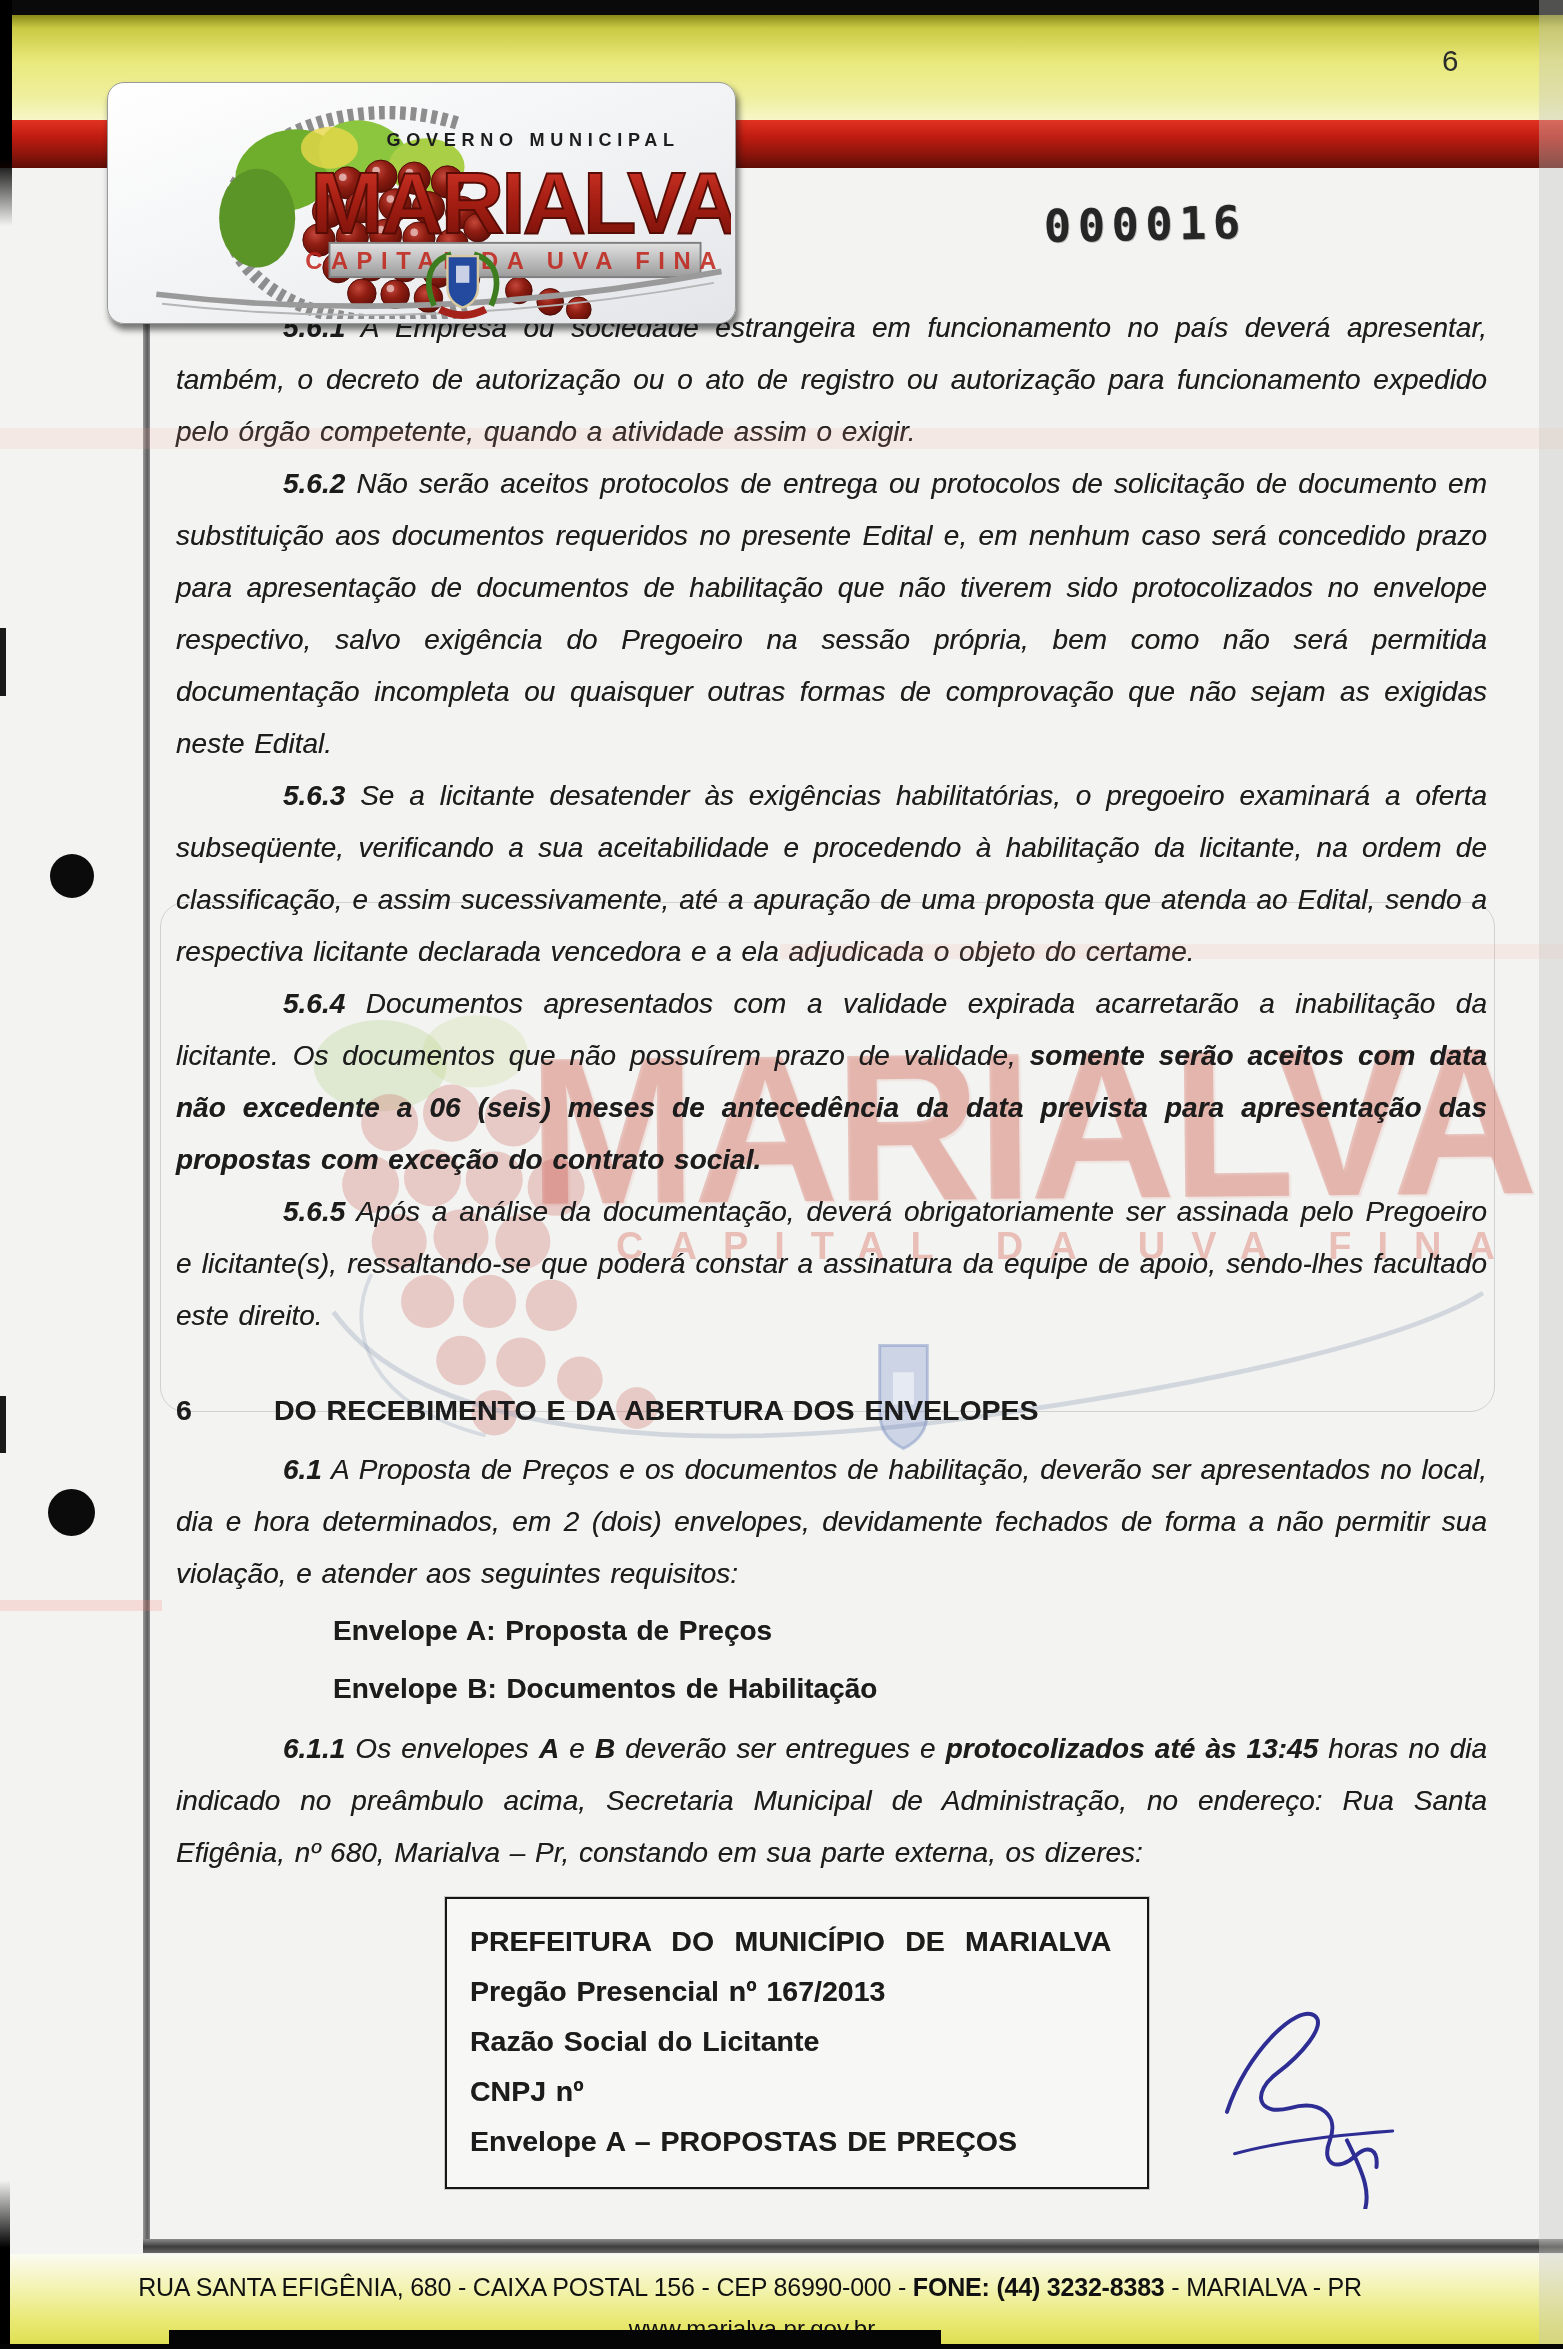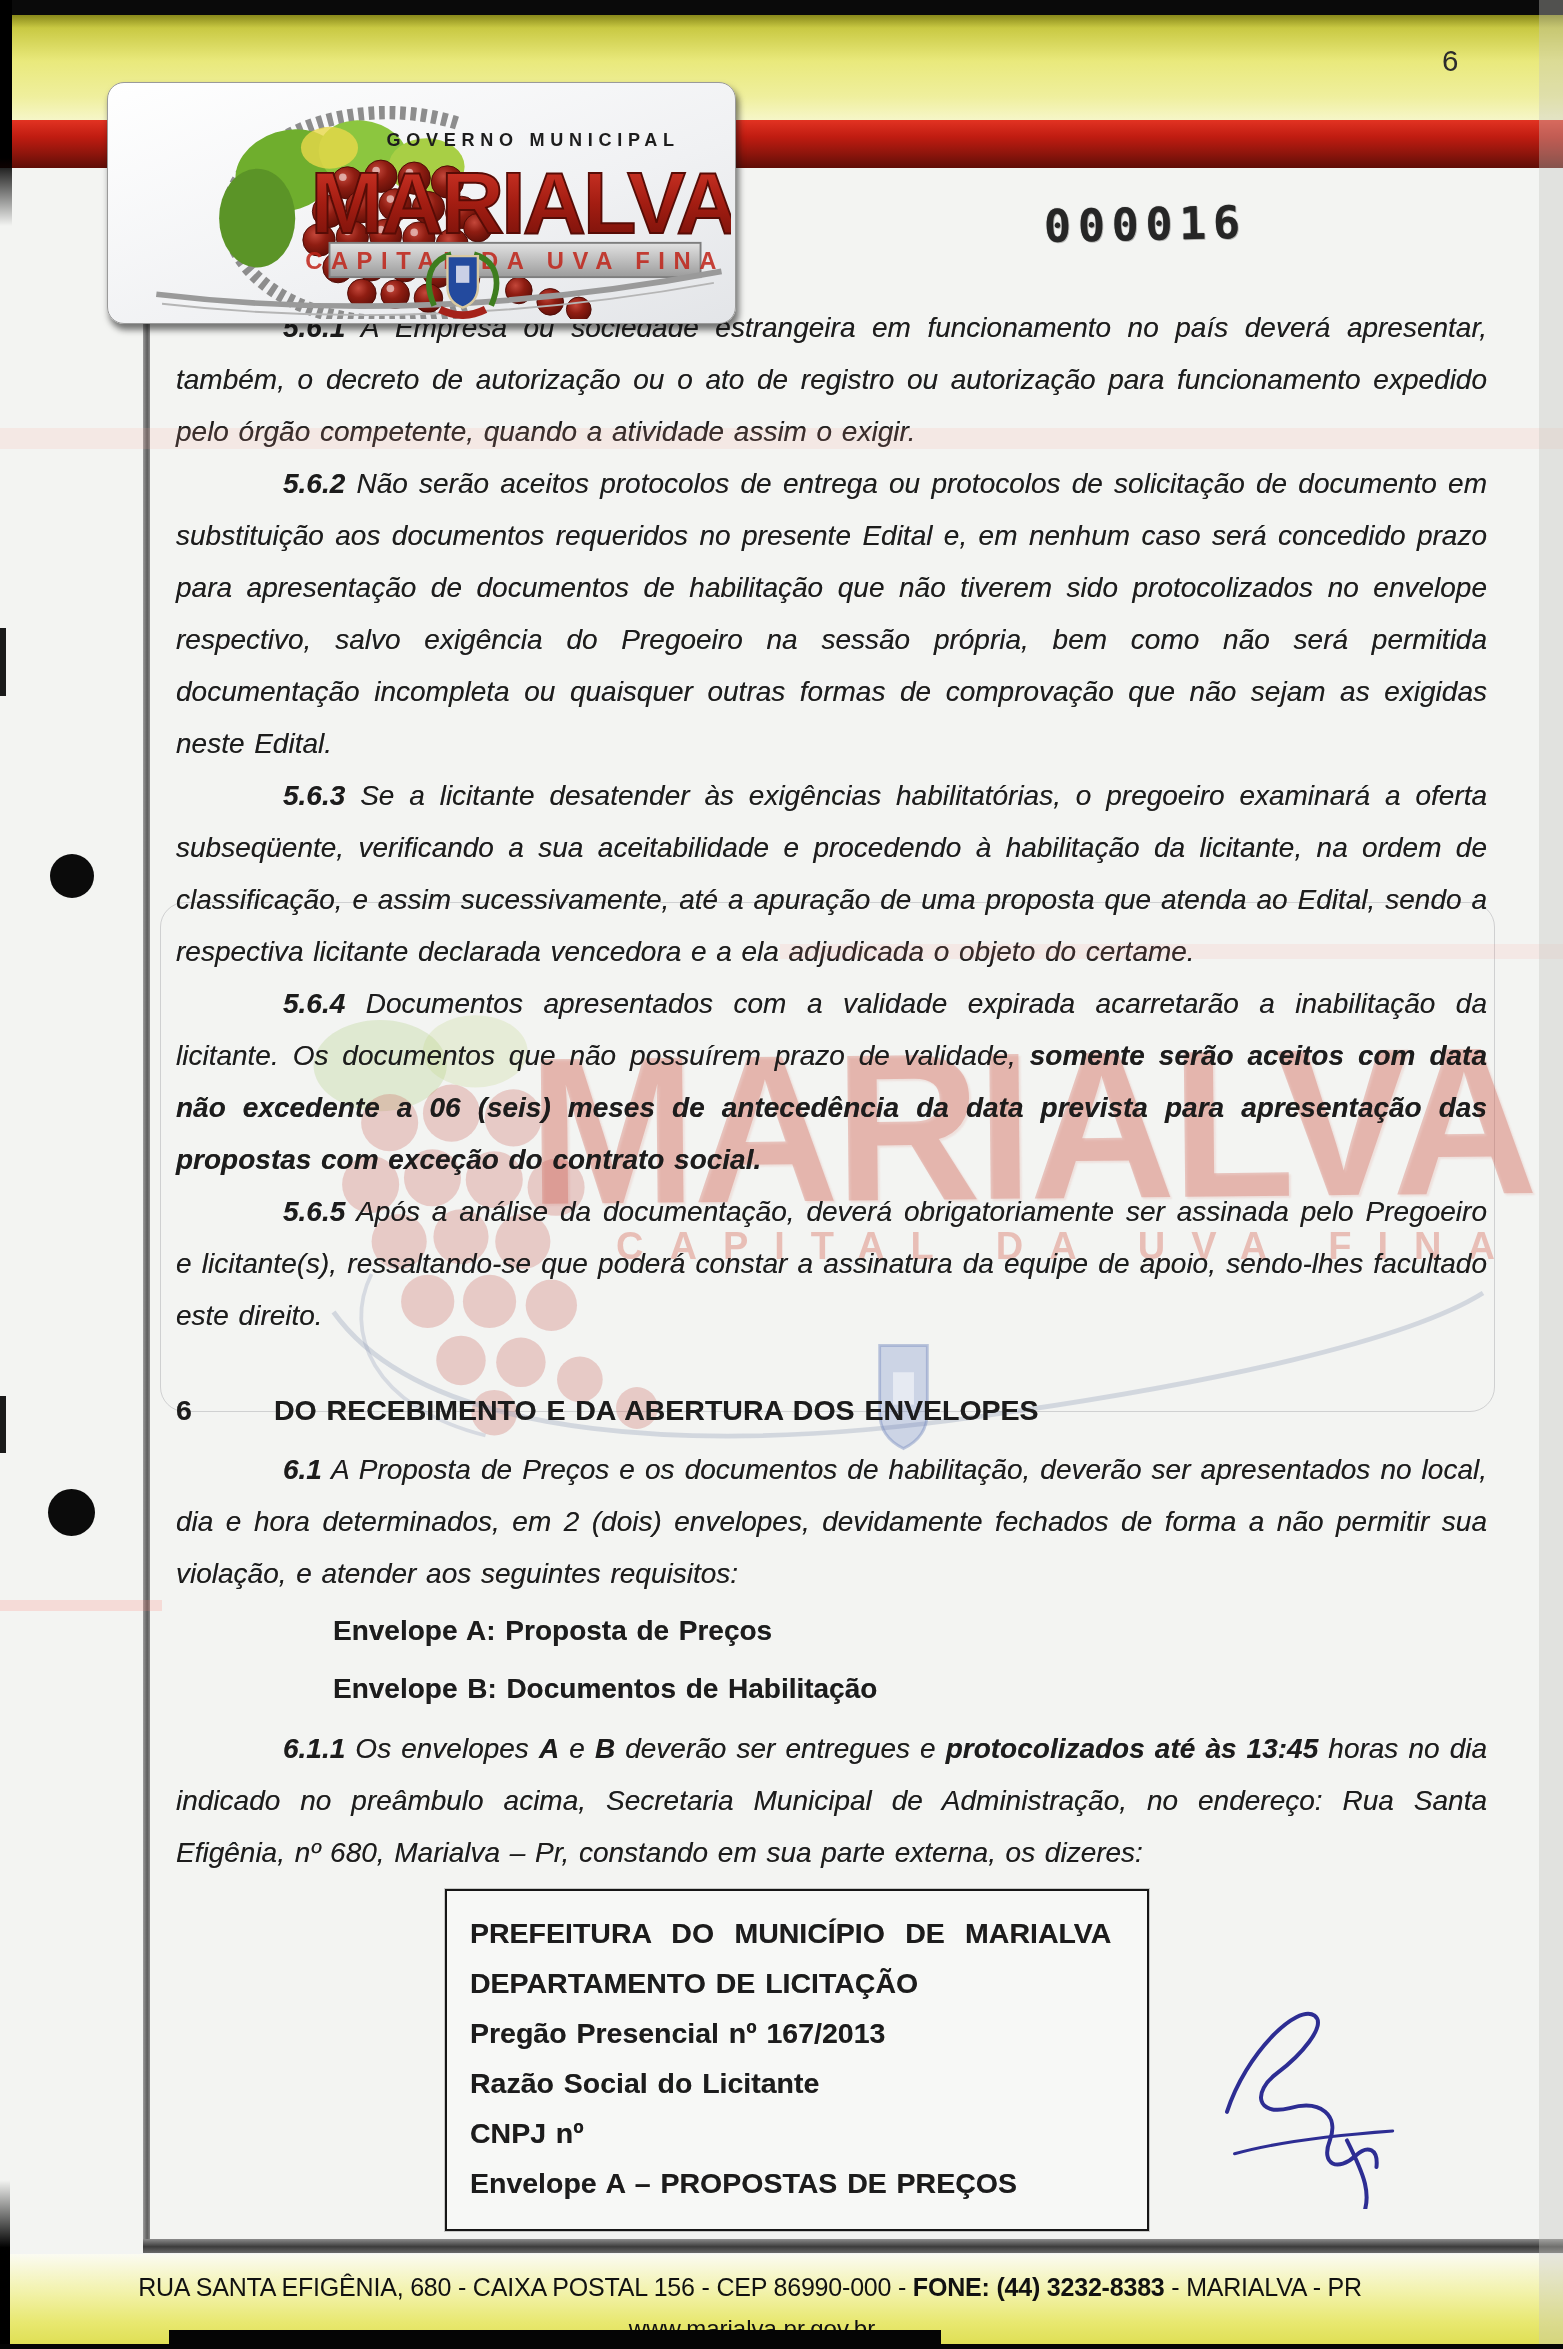--- a/index.html
+++ b/index.html
@@ -55,21 +55,21 @@
   
   .content{position:absolute;left:176px;top:302px;width:1311px;z-index:2;
     font-size:28px;line-height:52px;color:#1c1c1c;
     text-shadow:0 0 0.6px rgba(10,10,10,.45);word-spacing:1.9px;}
   .content p{margin:0;text-align:justify;text-indent:107px;font-style:italic;}
   .sec-heading{display:flex;margin-top:42px;font-weight:bold;font-size:28.5px;}
   .sec-heading .num{width:98px;flex:none;}
   .env-label{margin:5.7px 0 0 157px;font-weight:bold;}
   .p-after{margin-top:7.6px !important;}
   
-  .env-box{margin:10px 0 0 269px;width:654px;border:2.9px solid #161616;
+  .env-box{margin:18px 0 0 269px;width:654px;border:2.9px solid #161616;
     padding:17px 23px 21px 23px;box-shadow:0 0 0 1px rgba(120,120,120,.35);
     background:rgba(255,255,255,.35);}
   .box-line{font-weight:bold;font-size:28.5px;line-height:50px;text-indent:0;white-space:nowrap;}
   .env-box .box-line:first-child{word-spacing:12.4px;}
   
   .signature{position:absolute;left:1206px;top:1990px;z-index:4;}
   
   .footer{position:absolute;left:0;top:2254px;width:1564px;height:95px;z-index:3;
     background:linear-gradient(180deg,#fbfbf2 0%,#f2f2ab 40%,#e8e870 72%,#dddd4e 100%);}
   .footer-address{position:absolute;left:0;top:19px;width:1500px;text-align:center;
@@ -246,21 +246,20 @@
 
   <p class="p-after"><b>6.1</b><span> A Proposta de Preços e os documentos de habilitação, deverão ser apresentados no local, dia e hora determinados, em 2 (dois) envelopes, devidamente fechados de forma a não permitir sua violação, e atender aos seguintes requisitos:</span></p>
 
   <div class="env-label">Envelope A: Proposta de Preços</div>
   <div class="env-label">Envelope B: Documentos de Habilitação</div>
 
   <p class="p-after"><b>6.1.1</b><span> Os envelopes </span><b>A</b><span> e </span><b>B</b><span> deverão ser entregues e </span><b>protocolizados até às 13:45</b><span> horas no dia indicado no preâmbulo acima, Secretaria Municipal de Administração, no endereço: Rua Santa Efigênia, nº 680, Marialva – Pr, constando em sua parte externa, os dizeres:</span></p>
 
   <div class="env-box">
       <div class="box-line">PREFEITURA DO MUNICÍPIO DE MARIALVA</div>
-      <div class="box-line">DEPARTAMENTO DE LICITAÇÃO</div>
       <div class="box-line">Pregão Presencial nº 167/2013</div>
       <div class="box-line">Razão Social do Licitante</div>
       <div class="box-line">CNPJ nº</div>
       <div class="box-line">Envelope A – PROPOSTAS DE PREÇOS</div>
     </div>
 </div>
 
 <svg class="signature" width="200" height="219" viewBox="0 0 210 230">
   <g fill="none" stroke="#2d2d93" stroke-width="4.2" stroke-linecap="round">
     <path d="M 22 128 C 42 66 96 14 114 27 C 128 37 98 70 75 87 C 48 107 53 133 88 124 C 121 115 140 132 130 158 C 120 184 139 191 157 174 C 170 162 181 167 179 186"></path>

